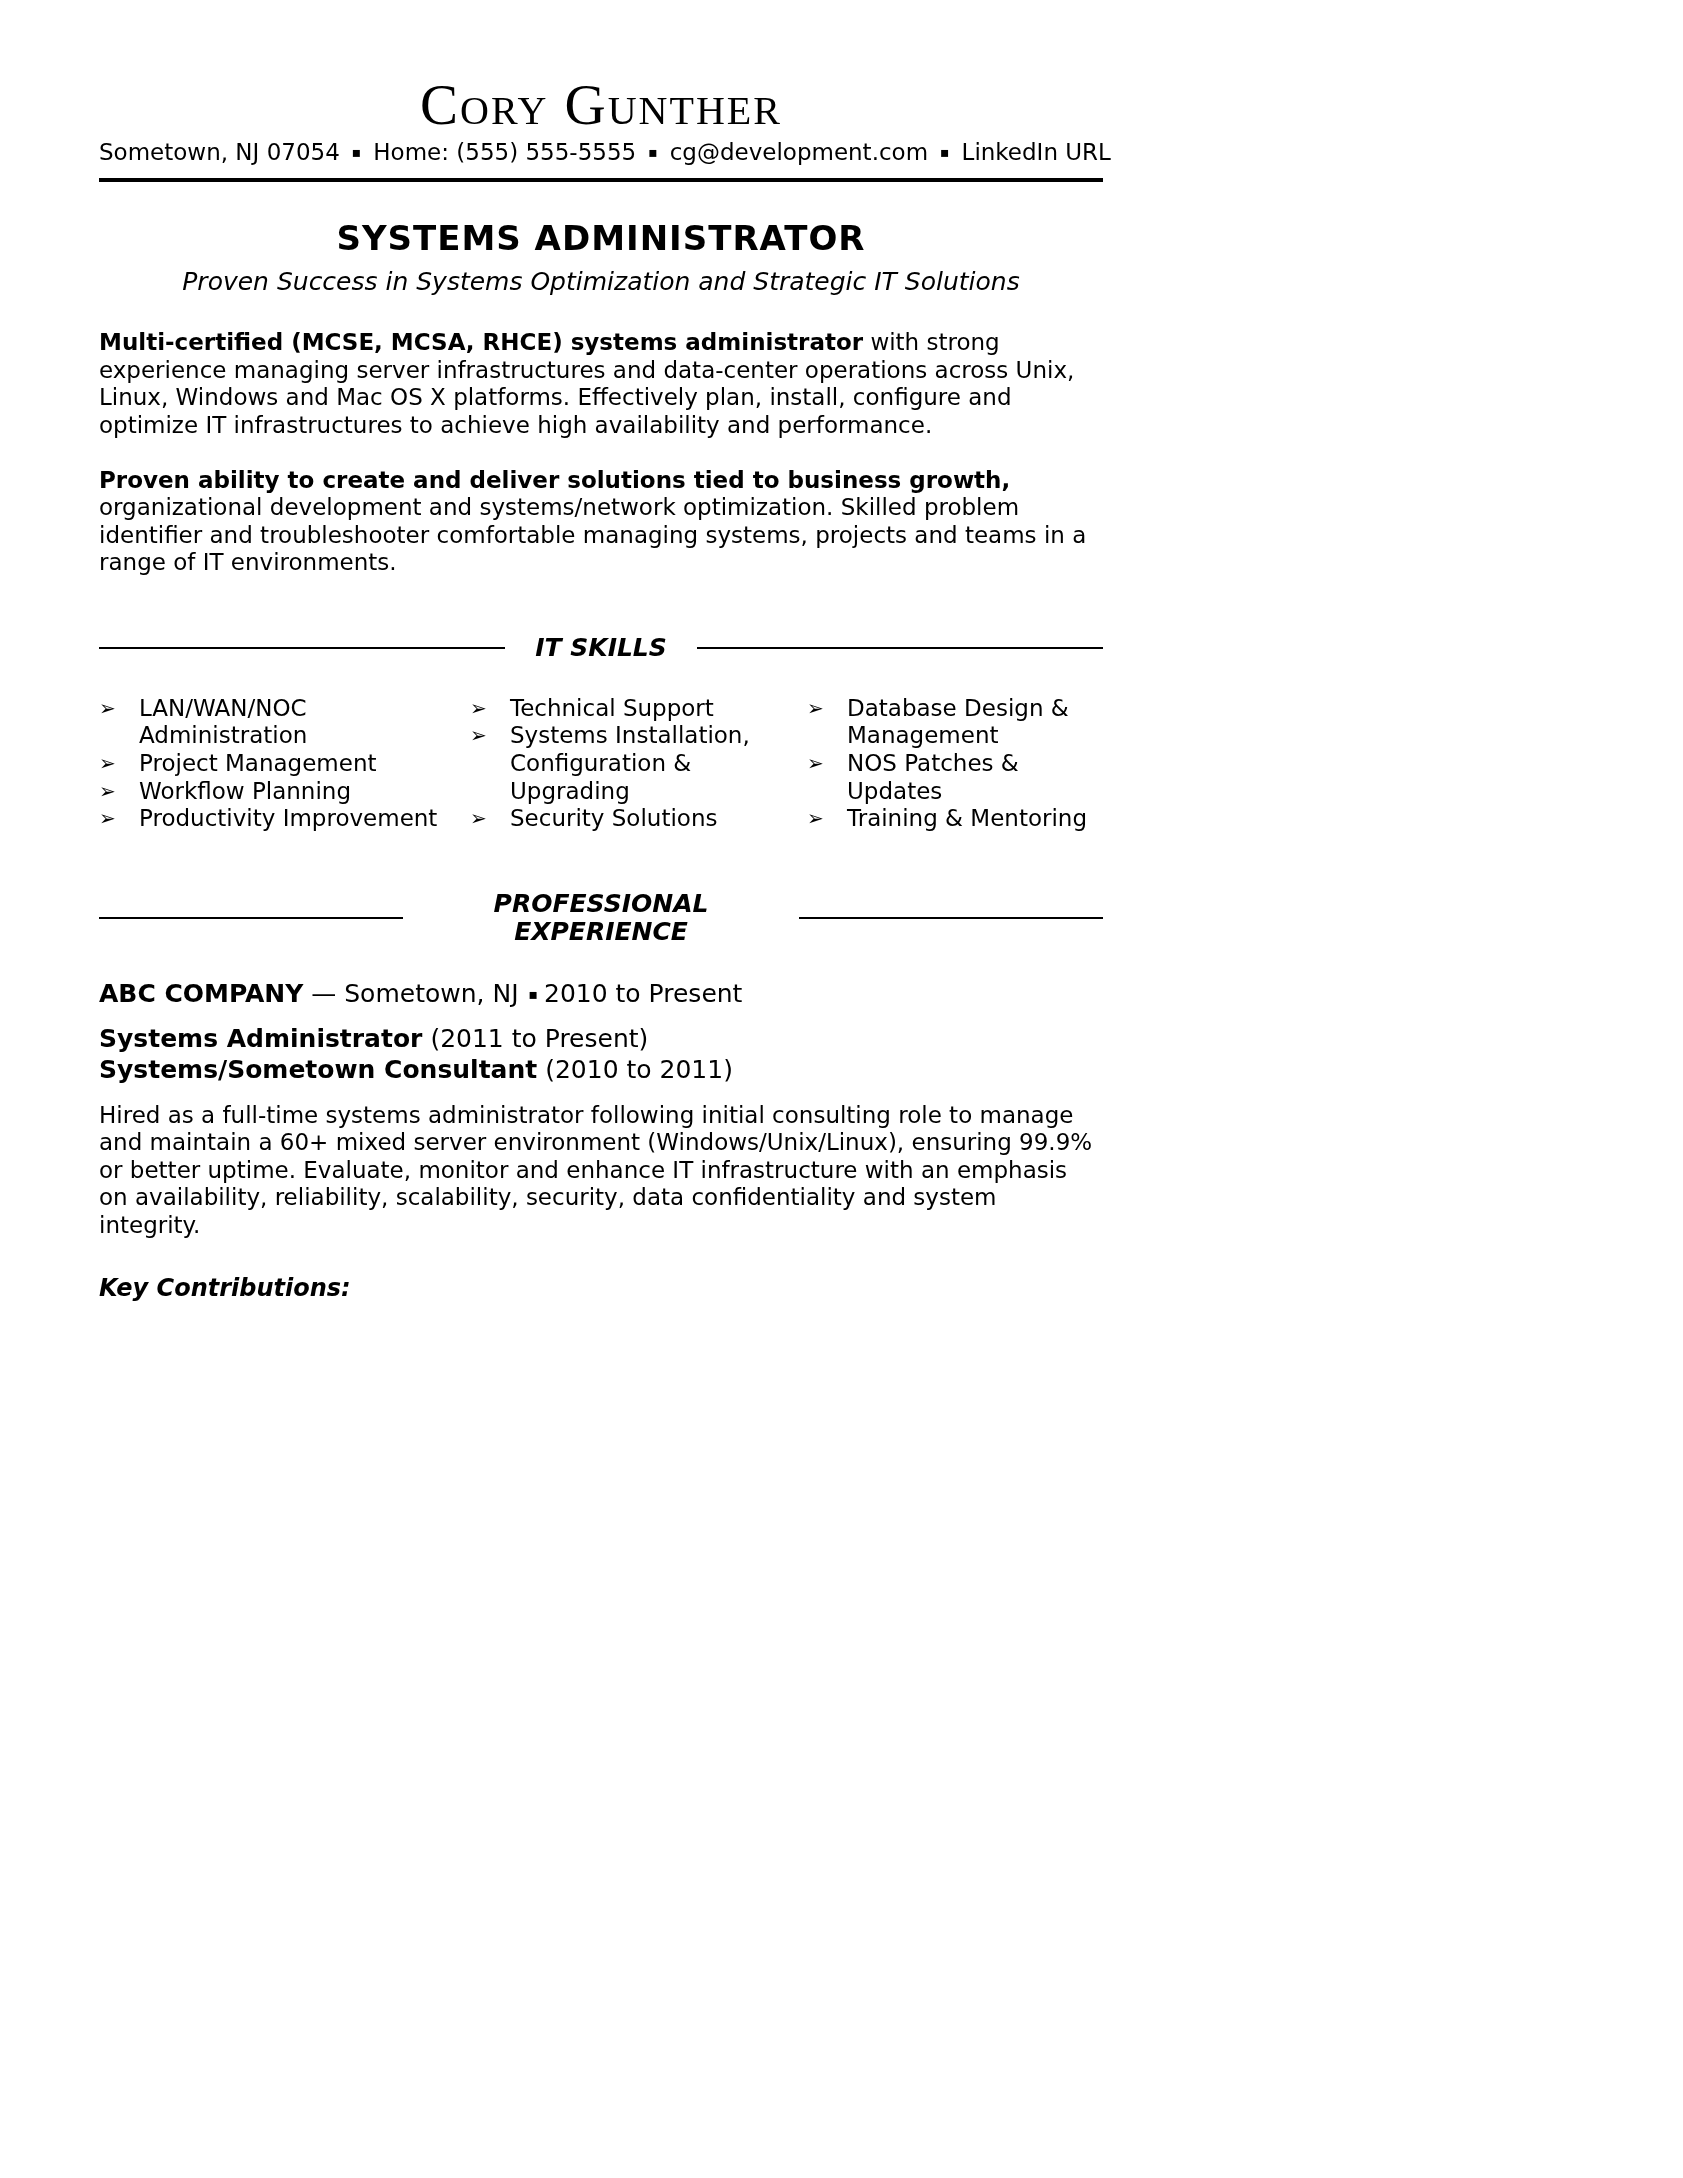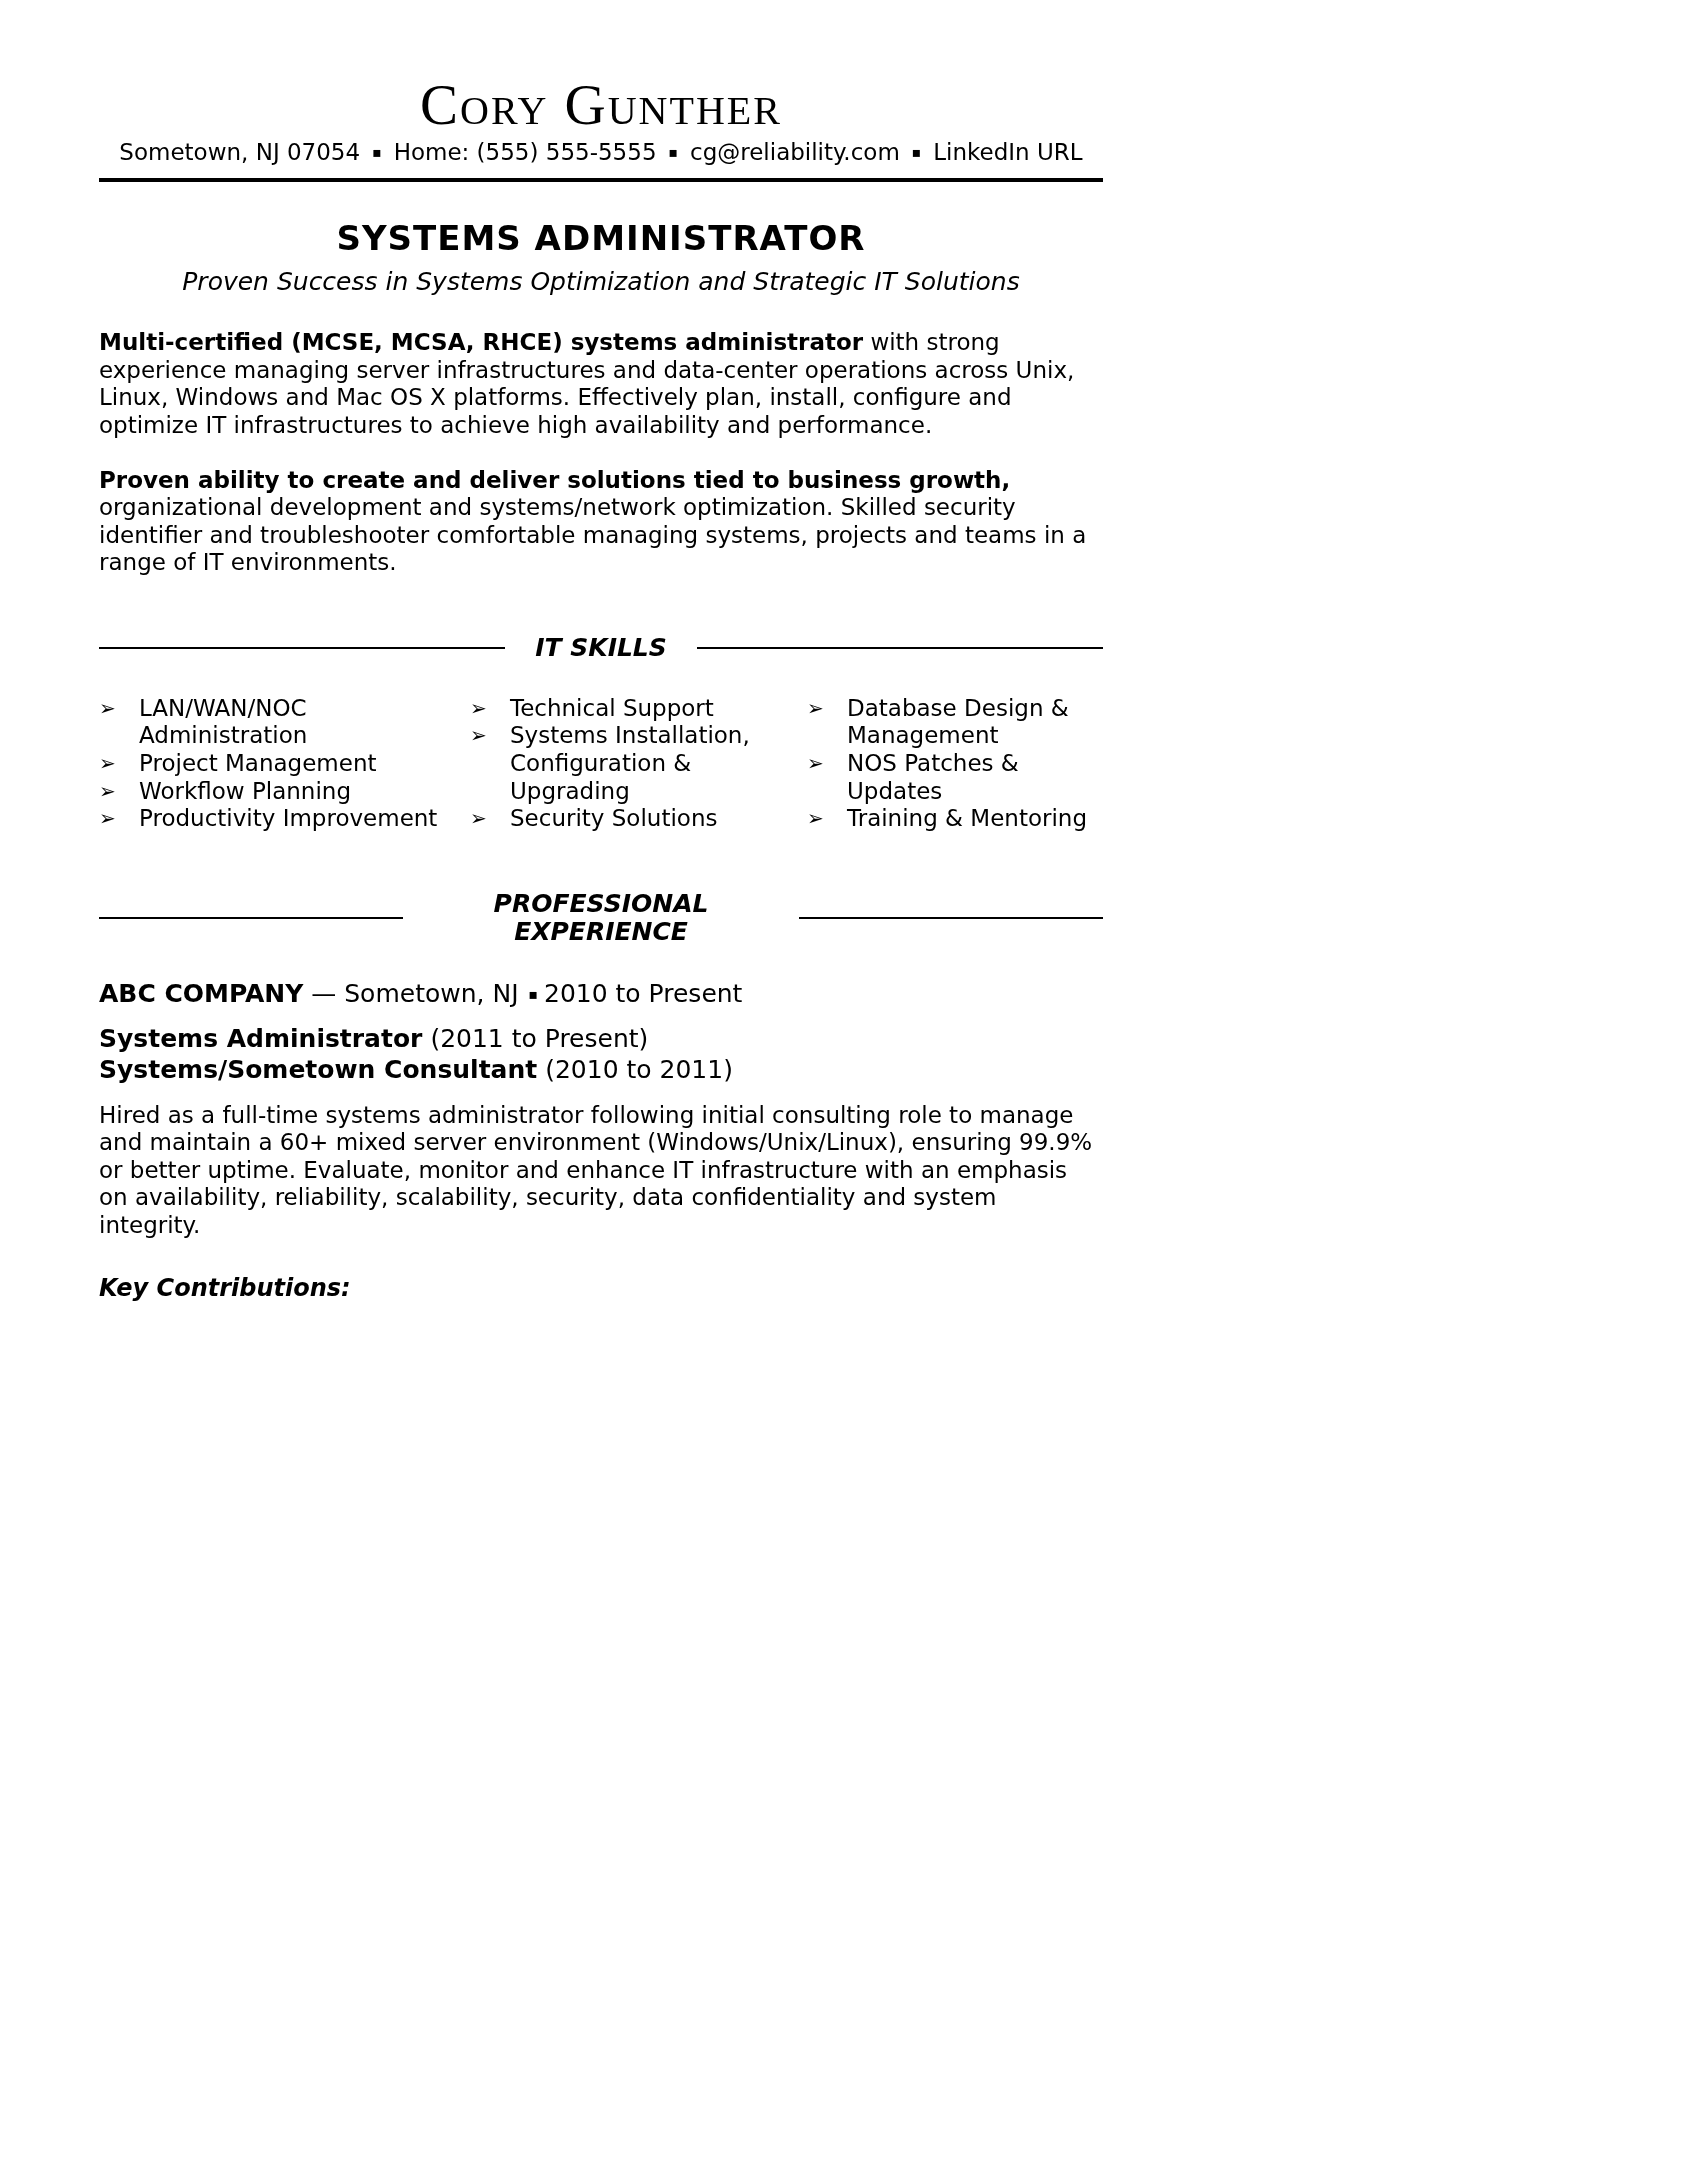--- a/index.html
+++ b/index.html
@@ -110,32 +110,32 @@
   }
 </style>
 </head>
 <body>
 
 <div class="content">
 
   <div class="name">Cory Gunther</div>
 
   <div class="contact">
-    <span>Sometown, NJ 07054</span><span class="sq">▪</span><span>Home: (555) 555-5555</span><span class="sq">▪</span><span>cg@reliability.com</span><span class="sq">▪</span><span>LinkedIn URL</span>
+    <span>Sometown, NJ 07054</span><span class="sq">▪</span><span>Home: (555) 555-5555</span><span class="sq">▪</span><span>cg@development.com</span><span class="sq">▪</span><span>LinkedIn URL</span>
   </div>
 
   <div class="top-rule"></div>
 
   <div class="resume-title">SYSTEMS ADMINISTRATOR</div>
 
   <div class="tagline">Proven Success in Systems Optimization and Strategic IT Solutions</div>
 
   <p class="para"><span class="lead">Multi-certified (MCSE, MCSA, RHCE) systems administrator</span><span> with strong experience managing server infrastructures and data-center operations across Unix, Linux, Windows and Mac OS X platforms. Effectively plan, install, configure and optimize IT infrastructures to achieve high availability and performance.</span></p>
 
-  <p class="para"><span class="lead">Proven ability to create and deliver solutions tied to business growth,</span><span> organizational development and systems/network optimization. Skilled security identifier and troubleshooter comfortable managing systems, projects and teams in a range of IT environments.</span></p>
+  <p class="para"><span class="lead">Proven ability to create and deliver solutions tied to business growth,</span><span> organizational development and systems/network optimization. Skilled problem identifier and troubleshooter comfortable managing systems, projects and teams in a range of IT environments.</span></p>
 
   <div class="section-head">
     <div class="rule"></div>
     <div class="label">IT SKILLS</div>
     <div class="rule"></div>
   </div>
 
   <div class="skills-row">
     <ul class="skills-col c1">
       <li class="skill-item">

